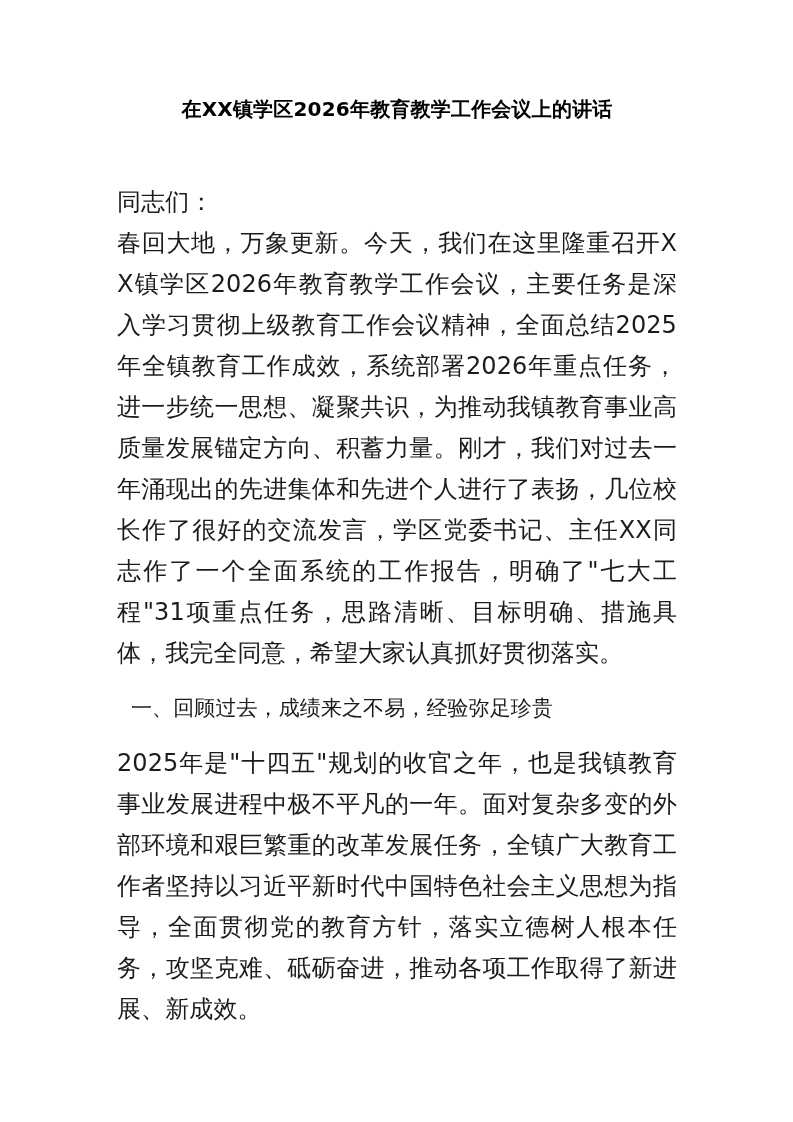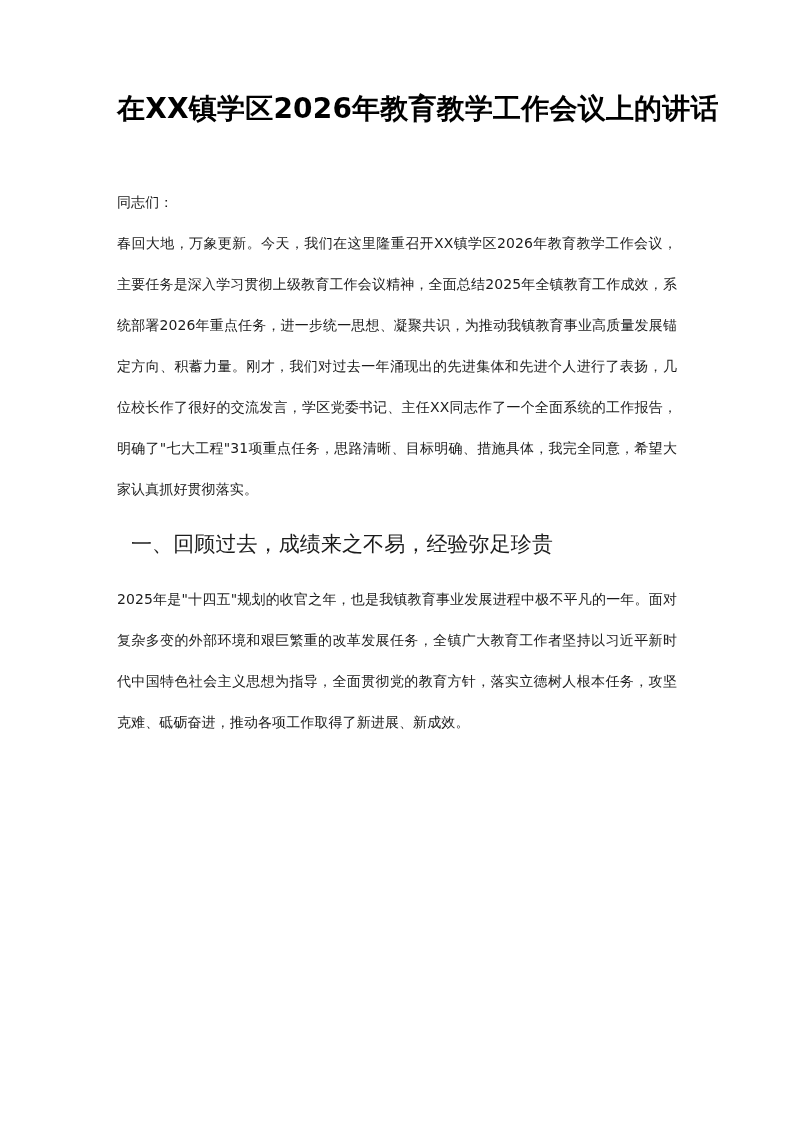--- a/index.html
+++ b/index.html
@@ -18,34 +18,34 @@
     overflow: hidden;
     box-sizing: border-box;
   }
   .doc-body {
     position: absolute;
     left: 117px;
     top: 92px;
     width: 560px;
   }
   .doc-title {
-    font-size: 28px;
+    font-size: 20px;
     font-weight: bold;
     color: #000000;
     text-align: center;
     line-height: 34px;
     letter-spacing: 0.2px;
     margin: 0 0 6px 0;
     white-space: nowrap;
   }
   .spacer-after-title {
     height: 50px;
   }
   .para {
-    font-size: 14px;
+    font-size: 24px;
     color: #1b1b1b;
     line-height: 41px;
     text-align: justify;
     text-justify: inter-character;
     margin: 0;
     letter-spacing: 0.1px;
     word-break: break-all;
   }
   .heading-para {
     font-size: 21px;

